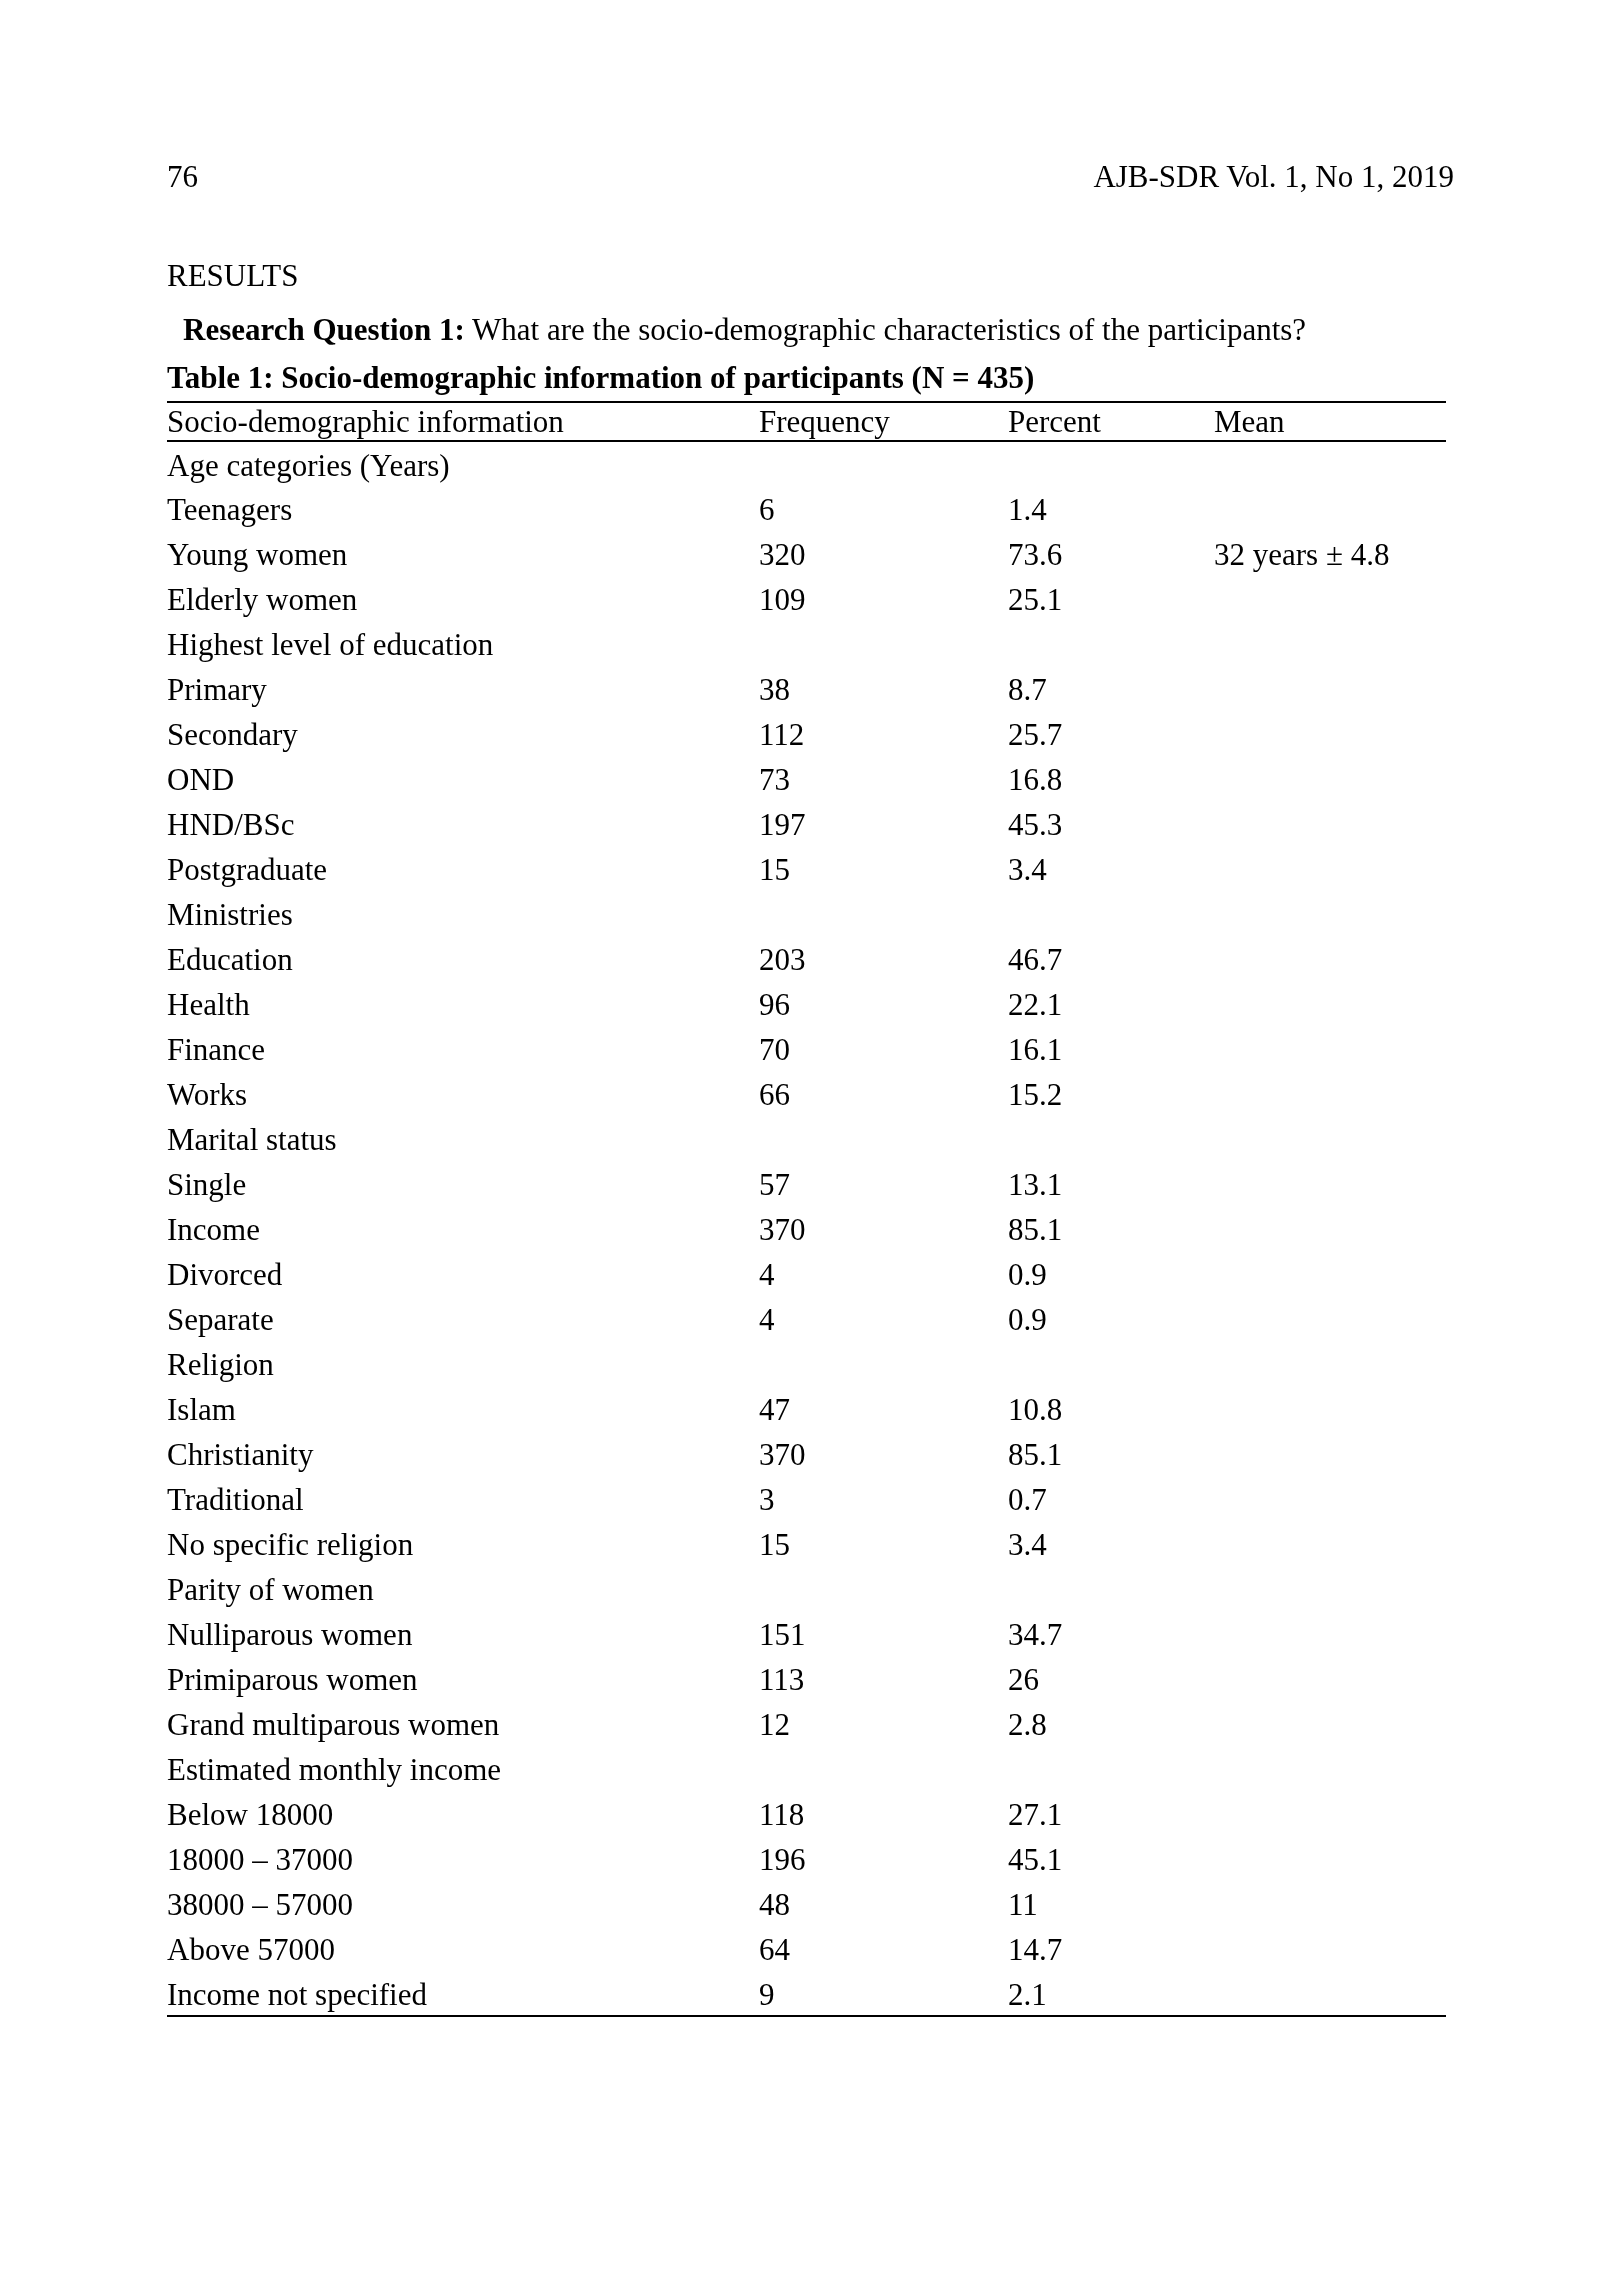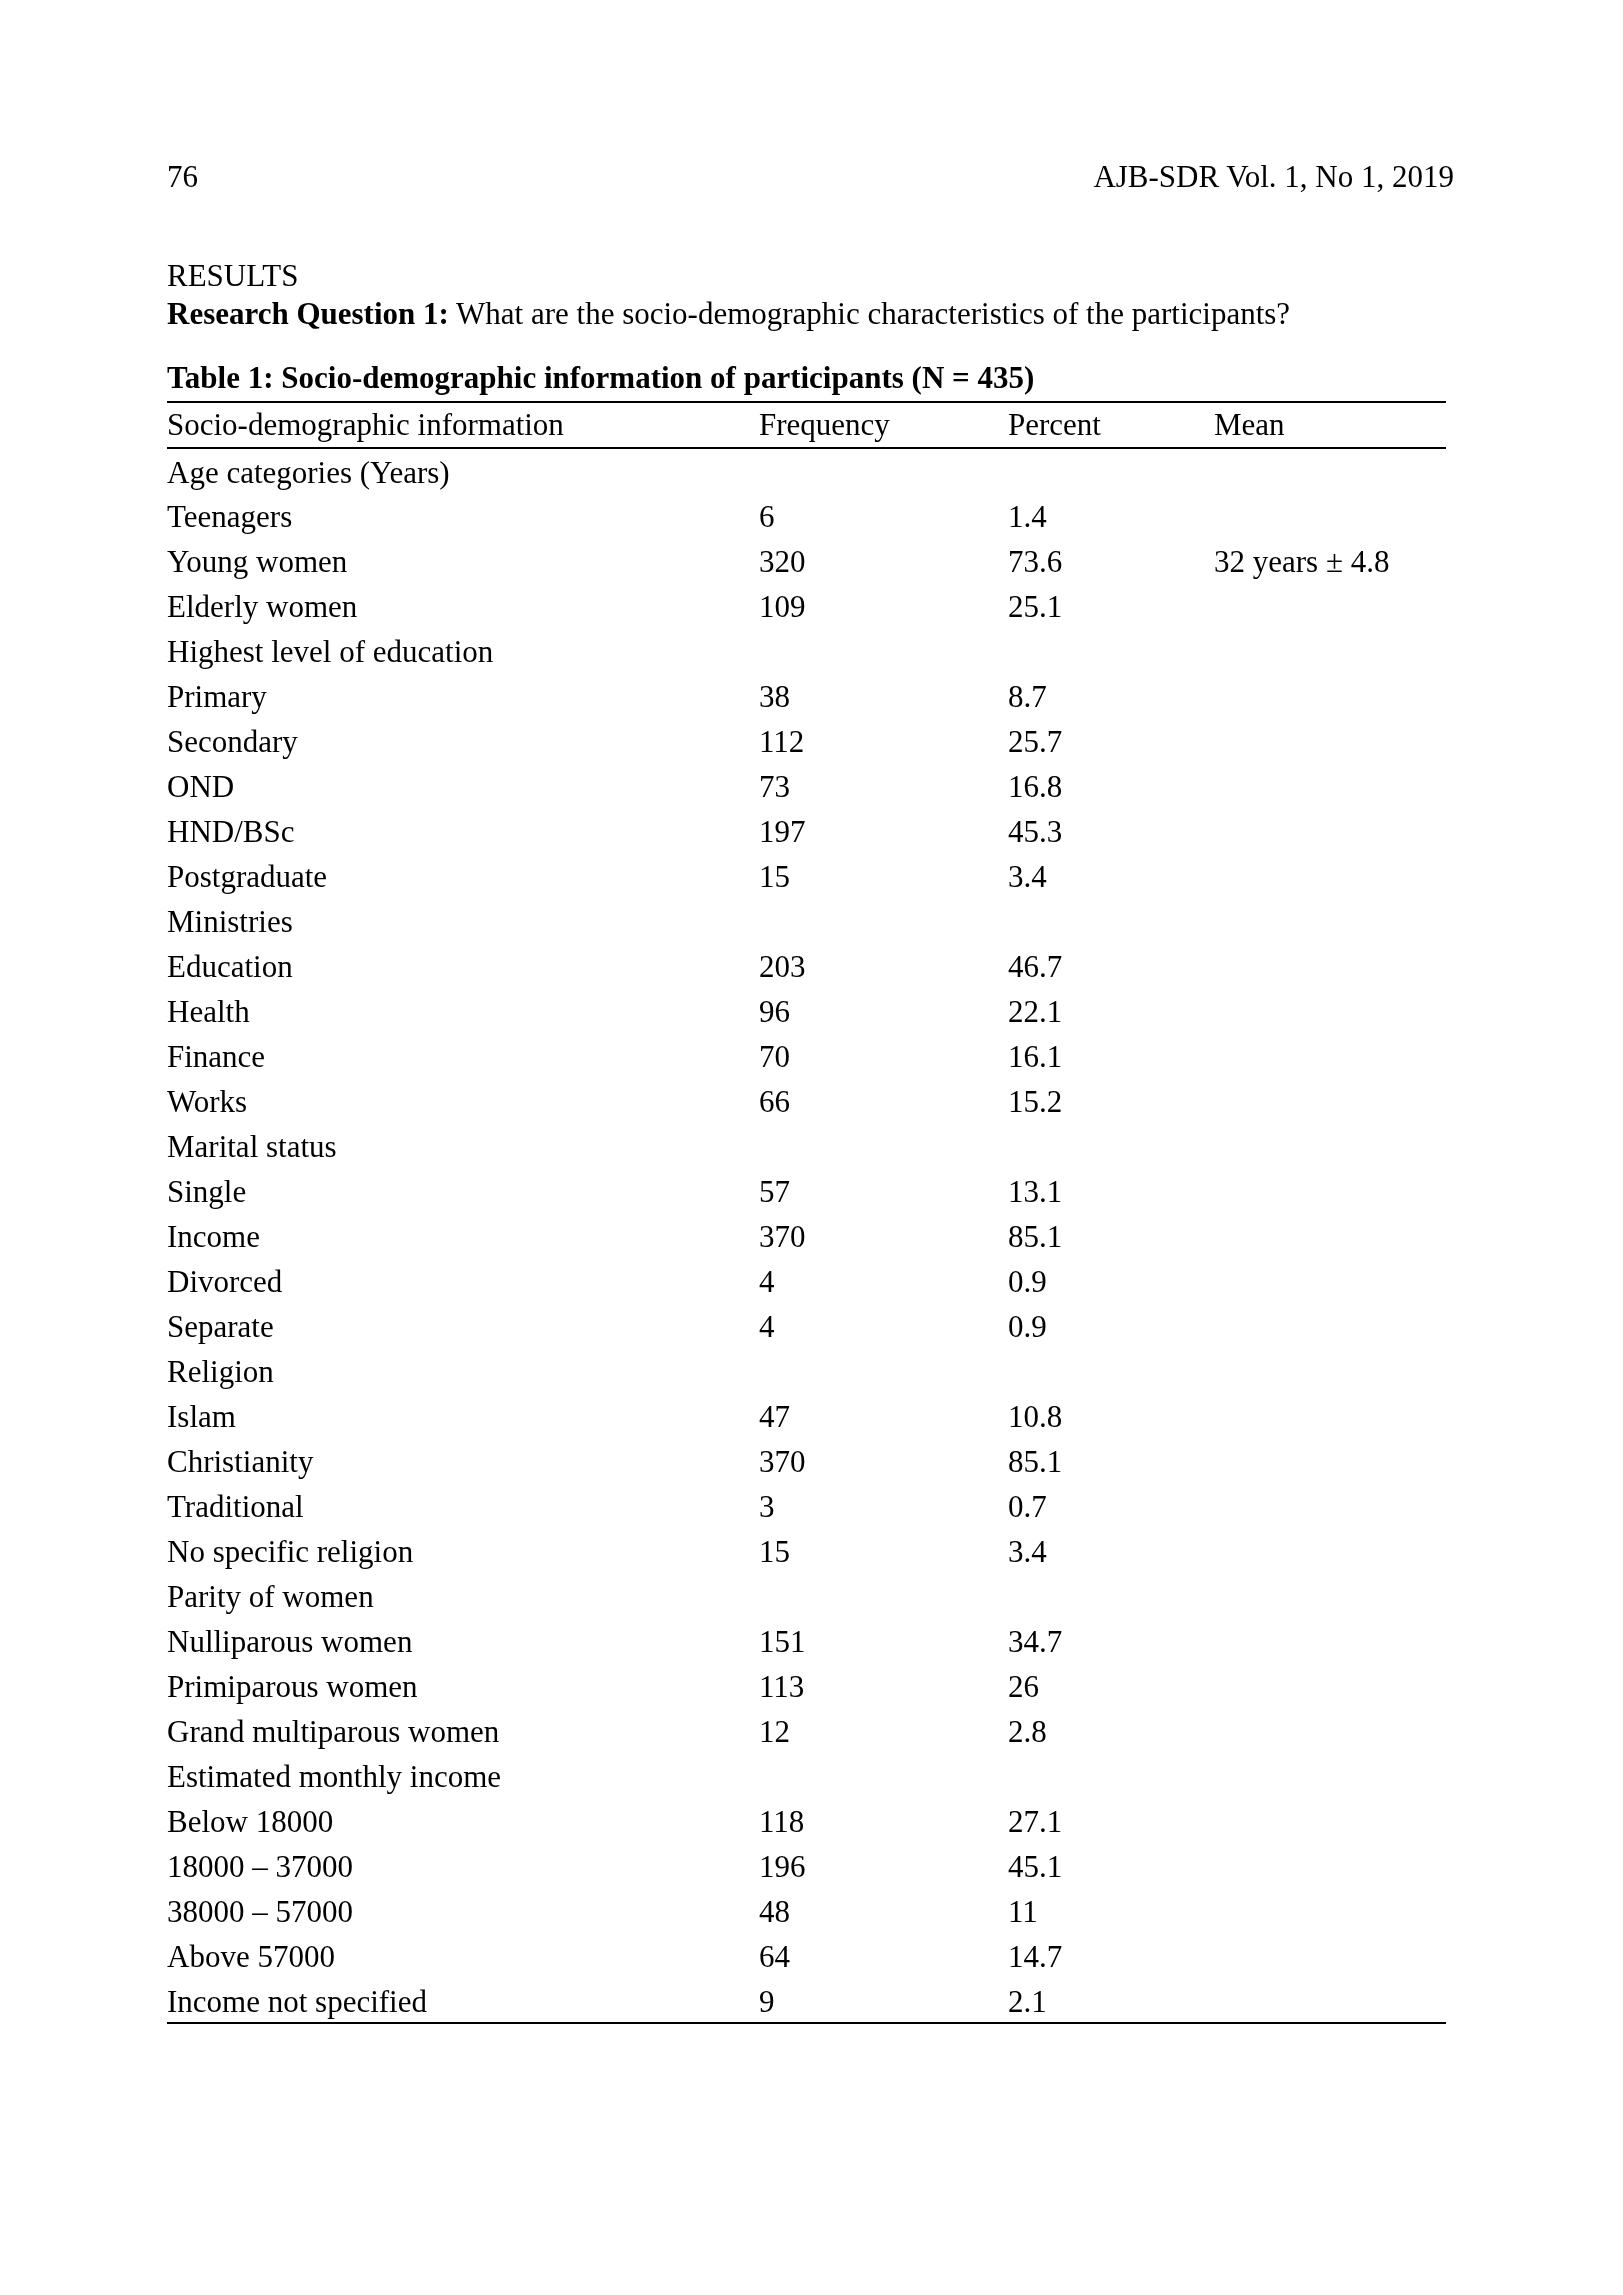--- a/index.html
+++ b/index.html
@@ -31,21 +31,21 @@
   .results-heading {
     position: absolute;
     left: 167px;
     top: 258px;
     white-space: nowrap;
   }
   .research-question {
     position: absolute;
     left: 167px;
     top: 296px;
-    margin: 0;
+    margin: 16px;
     white-space: nowrap;
   }
   .bold { font-weight: bold; }
   .table-title {
     position: absolute;
     left: 167px;
     top: 360px;
     font-weight: bold;
     white-space: nowrap;
   }
@@ -62,21 +62,21 @@
   table.socio-table th,
   table.socio-table td {
     padding: 0;
     font-weight: normal;
     text-align: left;
     vertical-align: middle;
     white-space: nowrap;
     overflow: visible;
   }
   table.socio-table thead tr {
-    height: 46px;
+    height: 39px;
   }
   table.socio-table thead th {
     border-bottom: 2px solid #000;
   }
   table.socio-table tbody tr {
     height: 45px;
   }
   table.socio-table tbody td {
     padding-top: 3.9px;
   }

